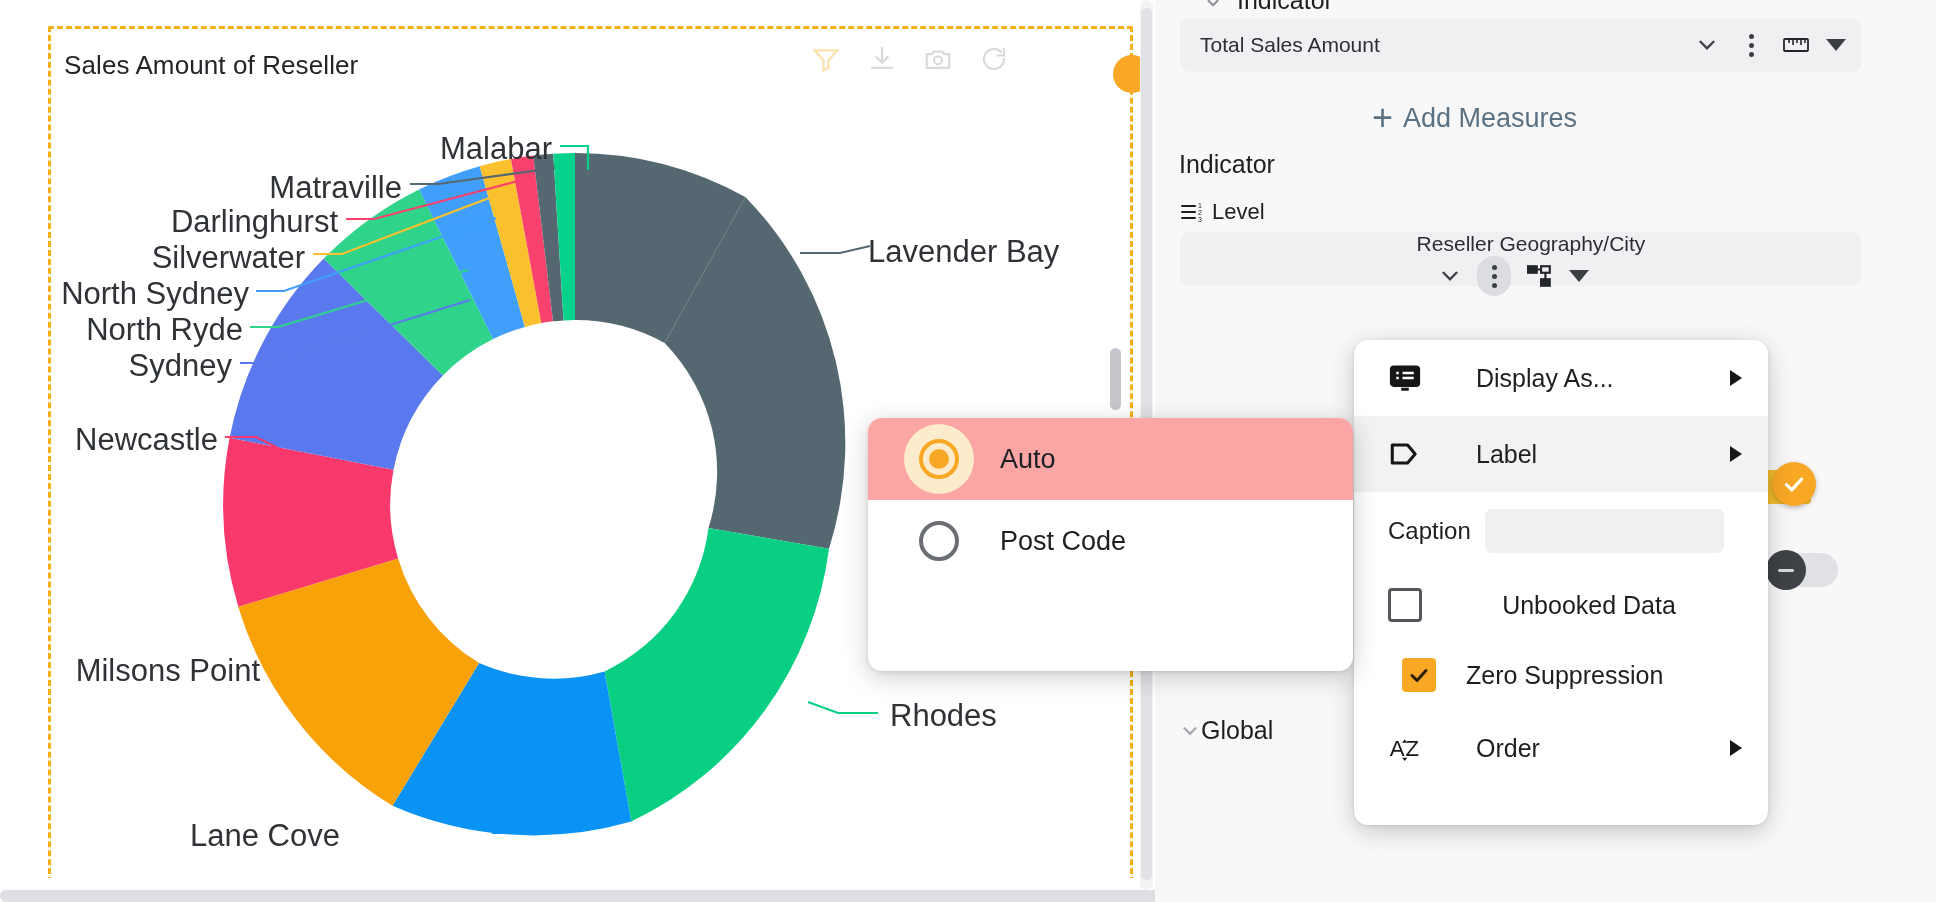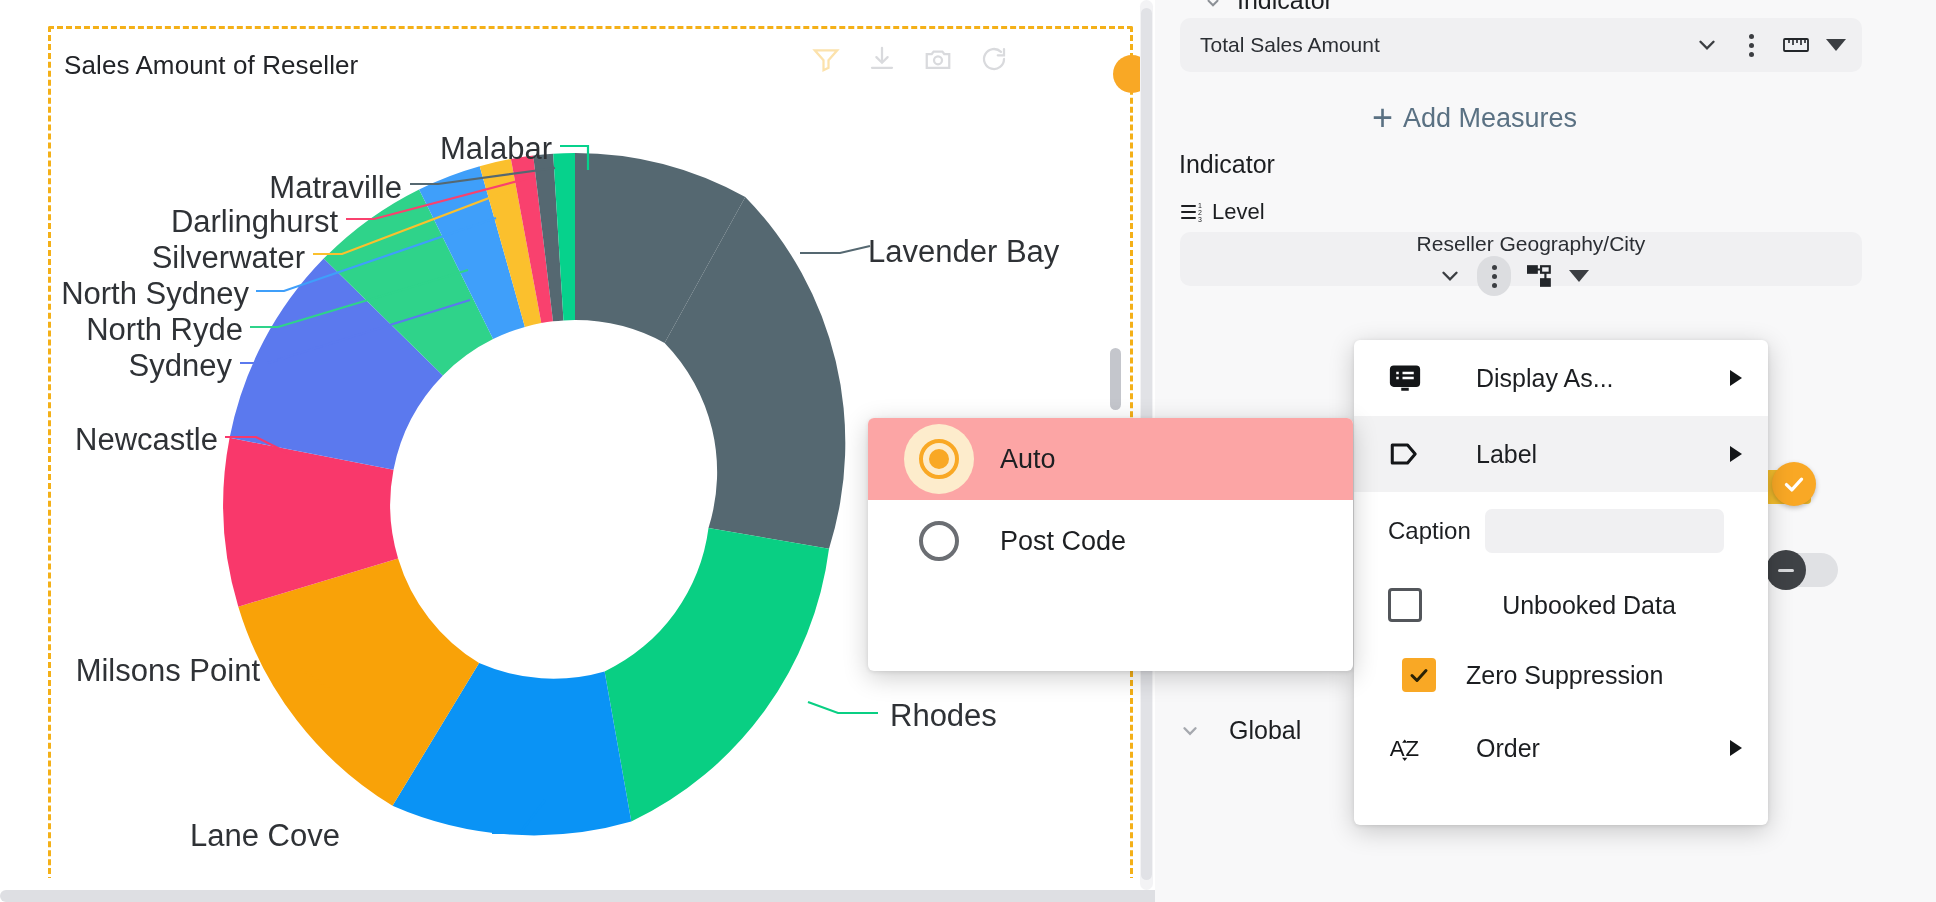--- a/index.html
+++ b/index.html
@@ -101,21 +101,21 @@
   .kebab.active { background:#dcdde0; }
   .kebab i { width:5px; height:5px; border-radius:50%; background:#3b3e42; display:block; }
   .add-measures {
     position:absolute; display:flex; align-items:center; gap:10px;
     font-size:27px; color:#5a7183;
   }
   .plus-ico { font-size: 36px; line-height: 1; font-weight: 300; color:#5a7183; }
   .level-row { position:absolute; display:flex; align-items:center; gap:6px; }
   .level-txt { font-size:22px; color:#1c1e21; }
 
-  .collapse-row { position:absolute; display:flex; align-items:center; gap:28px; }
+  .collapse-row { position:absolute; display:flex; align-items:center; }
   .collapse-row .ctext { font-size:25px; color:#1c1e21; }
 
   .ok-badge {
     position:absolute; width:44px; height:44px; border-radius:50%;
     background:#f9a825; display:flex; align-items:center; justify-content:center;
     box-shadow: 0 2px 5px rgba(0,0,0,.25);
   }
   .yellow-stub {
     position:absolute; width:46px; height:34px; background:#f7c02e; border-radius:4px;
   }
@@ -123,21 +123,21 @@
     position:absolute; width:66px; height:34px; border-radius:17px; background:#e0e1e4;
   }
   .toggle .knob {
     position:absolute; left:-6px; top:-3px; width:40px; height:40px; border-radius:50%;
     background:#3f4246; display:flex;align-items:center;justify-content:center;
   }
   .toggle .knob span { display:block; width:16px; height:3px; background:#d8d9dc; border-radius:2px;}
 
   
   .menu {
-    position:absolute; background:#ffffff; border-radius:6px;
+    position:absolute; background:#ffffff; border-radius:14px;
     box-shadow: 0 6px 26px rgba(0,0,0,.20), 0 1px 4px rgba(0,0,0,.10);
     overflow:hidden;
   }
   .menu-ctx { left: 1354px; top: 340px; width: 414px; height: 485px; }
   .menu-sub { left: 868px; top: 418px; width: 485px; height: 253px; }
 
   .mi {
     display:flex; align-items:center; height:76px; padding-left:34px; padding-right:26px;
   }
   .mi.hl { background:#f2f2f3; }

